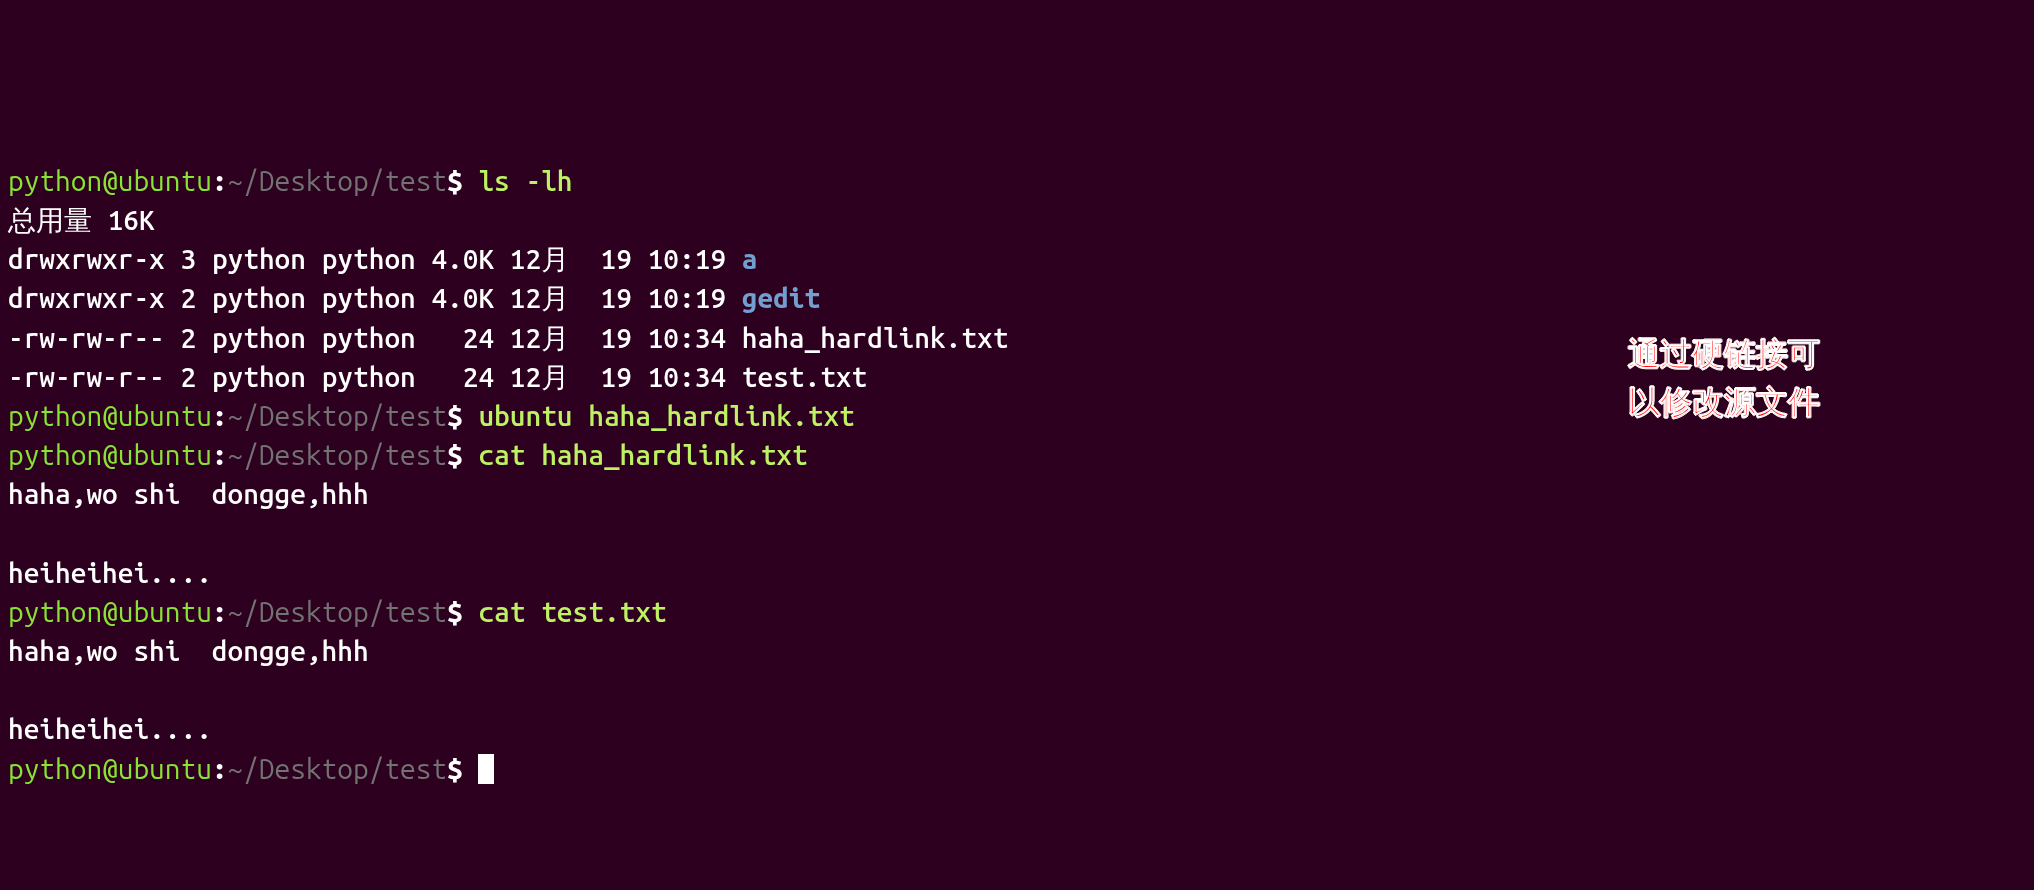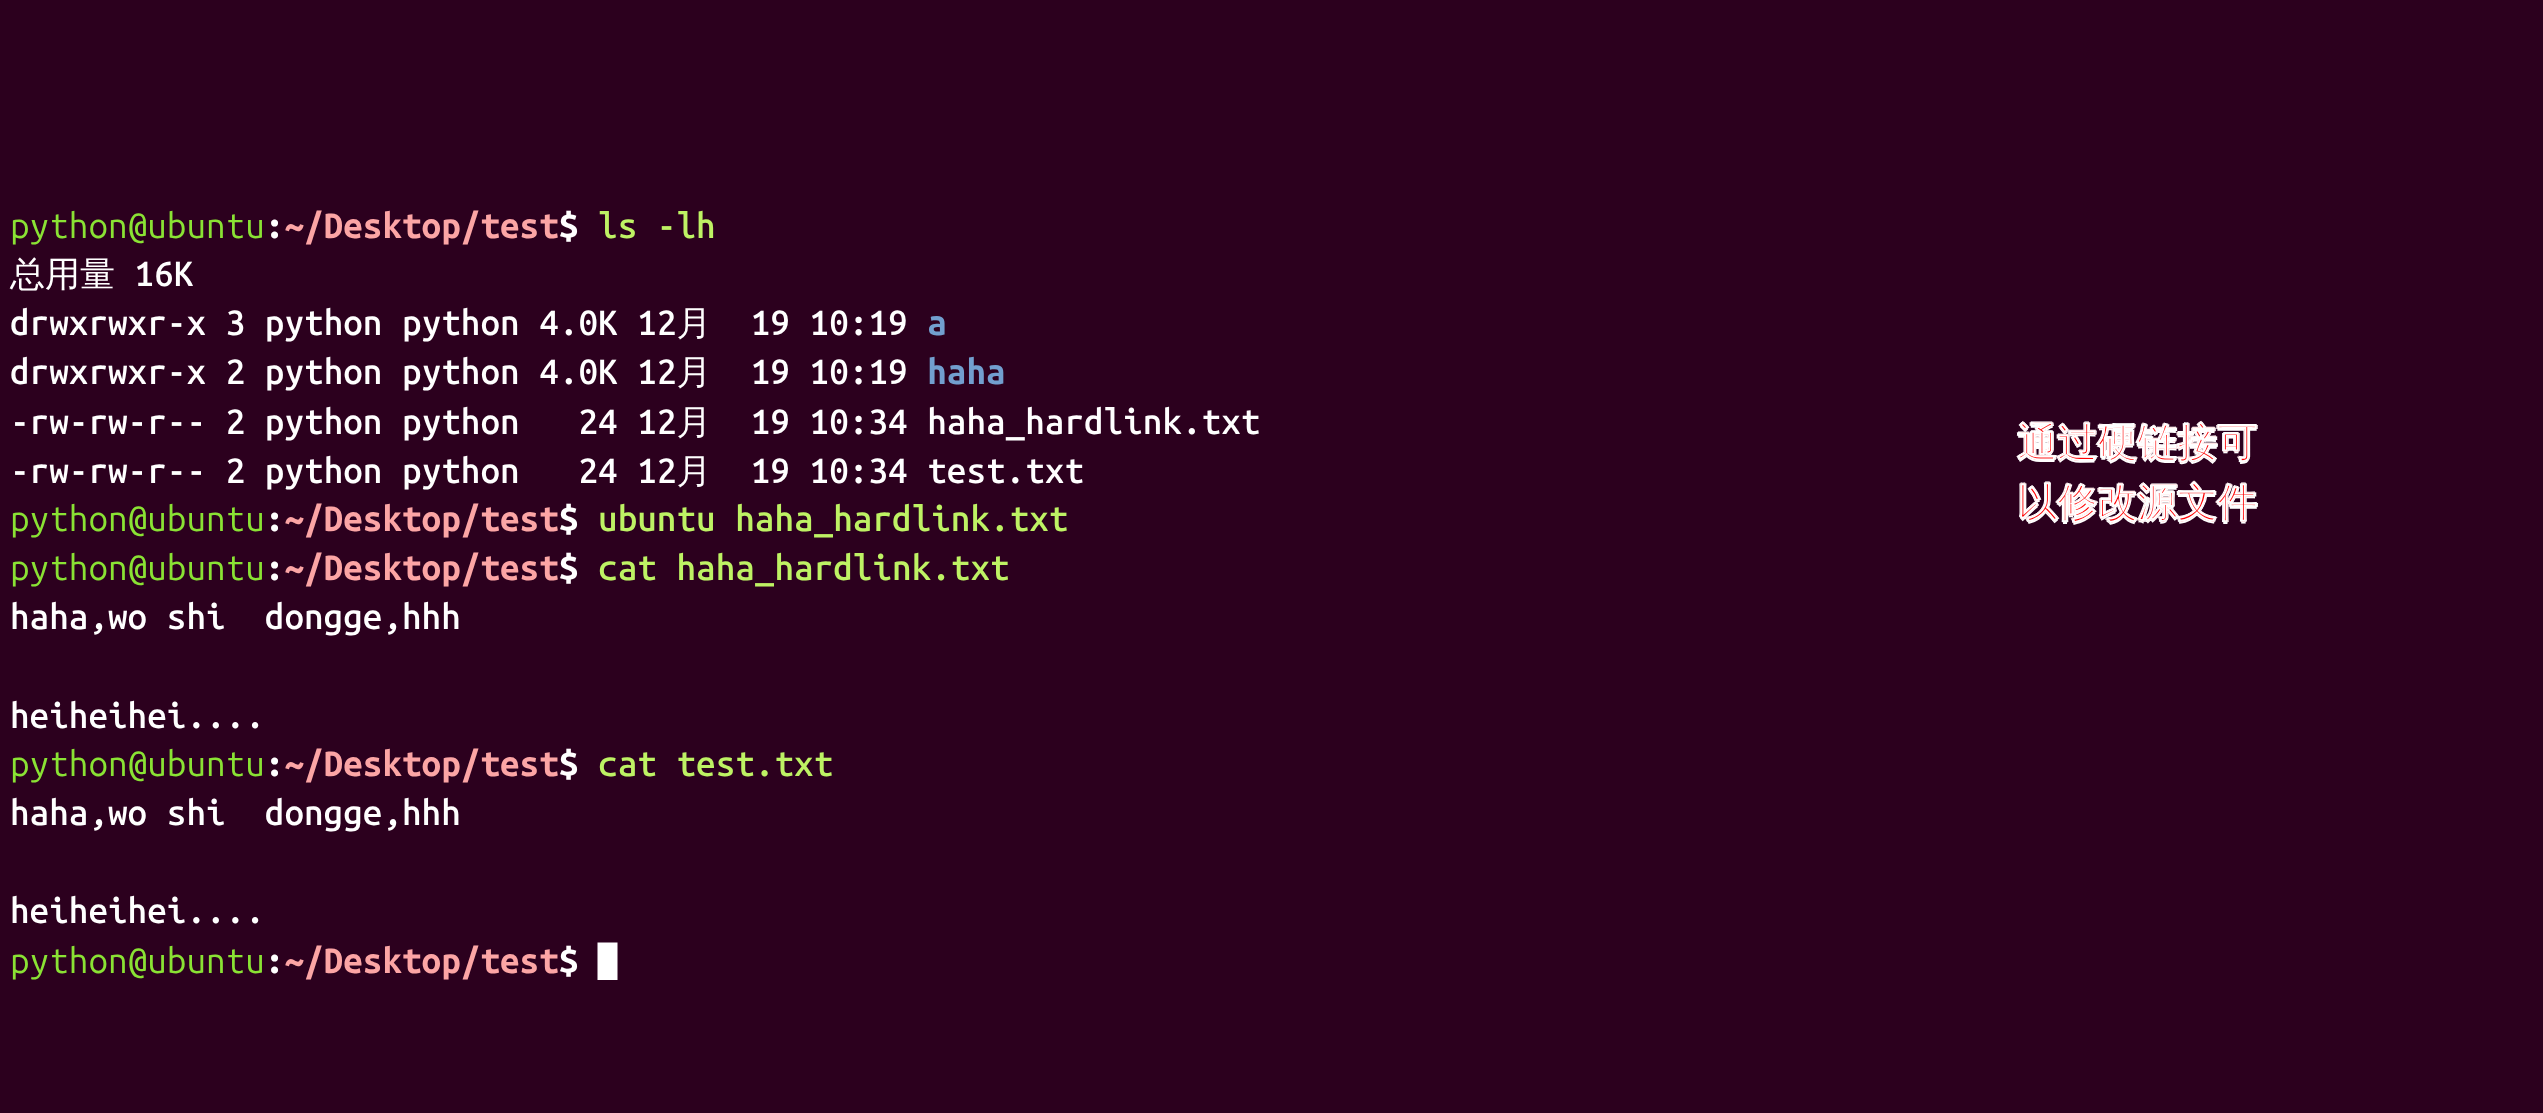--- a/index.html
+++ b/index.html
@@ -22,22 +22,22 @@
   }
   .prompt-user {
     color: #8ae234;
     font-weight: normal;
   }
   .prompt-colon {
     color: #ffffff;
     font-weight: bold;
   }
   .prompt-path {
-    color: #fca5a5;
-    font-weight: bold;
+    color: #737373;
+    font-weight: normal;
   }
   .prompt-dollar {
     color: #ffffff;
     font-weight: bold;
   }
   .cmd {
     color: #bef264;
   }
   .output {
     color: #ffffff;
@@ -55,37 +55,37 @@
     vertical-align: text-bottom;
   }
   .annotation {
     position: absolute;
     right: 200px;
     top: 330px;
     color: #ff0000;
     font-family: "Microsoft YaHei", "SimHei", sans-serif;
     font-size: 32px;
     font-weight: bold;
-    text-align: left;
+    text-align: center;
     line-height: 1.5;
     -webkit-text-stroke: 0.5px #ffffff;
     text-shadow: 1px 0 #fff, -1px 0 #fff, 0 1px #fff, 0 -1px #fff;
     white-space: normal;
     width: 220px;
   }
 </style>
 </head>
 <body>
 
 
 
 <div><span><span class="prompt-user">python@ubuntu</span><span class="prompt-colon">:</span><span class="prompt-path">~/Desktop/test</span><span class="prompt-dollar">$</span> <span class="cmd">ls -lh</span></span>
 <span class="output">总用量 16K</span>
 <span class="output"><span>drwxrwxr-x</span> <span>3</span> <span>python</span> <span>python</span> <span>4.0K</span> <span>12月</span>  <span>19</span> <span>10:19</span> <span class="dir-name">a</span></span>
-<span class="output"><span>drwxrwxr-x</span> <span>2</span> <span>python</span> <span>python</span> <span>4.0K</span> <span>12月</span>  <span>19</span> <span>10:19</span> <span class="dir-name">haha</span></span>
+<span class="output"><span>drwxrwxr-x</span> <span>2</span> <span>python</span> <span>python</span> <span>4.0K</span> <span>12月</span>  <span>19</span> <span>10:19</span> <span class="dir-name">gedit</span></span>
 <span class="output"><span>-rw-rw-r--</span> <span>2</span> <span>python</span> <span>python</span> <span>  24</span> <span>12月</span>  <span>19</span> <span>10:34</span> <span>haha_hardlink.txt</span></span>
 <span class="output"><span>-rw-rw-r--</span> <span>2</span> <span>python</span> <span>python</span> <span>  24</span> <span>12月</span>  <span>19</span> <span>10:34</span> <span>test.txt</span></span>
 <span><span class="prompt-user">python@ubuntu</span><span class="prompt-colon">:</span><span class="prompt-path">~/Desktop/test</span><span class="prompt-dollar">$</span> <span class="cmd">ubuntu haha_hardlink.txt</span></span>
 <span><span class="prompt-user">python@ubuntu</span><span class="prompt-colon">:</span><span class="prompt-path">~/Desktop/test</span><span class="prompt-dollar">$</span> <span class="cmd">cat haha_hardlink.txt</span></span>
 <span class="output">haha,wo shi  dongge,hhh</span>
 <span class="output"></span>
 <span class="output">heiheihei....</span>
 <span><span class="prompt-user">python@ubuntu</span><span class="prompt-colon">:</span><span class="prompt-path">~/Desktop/test</span><span class="prompt-dollar">$</span> <span class="cmd">cat test.txt</span></span>
 <span class="output">haha,wo shi  dongge,hhh</span>
 <span class="output"></span>

